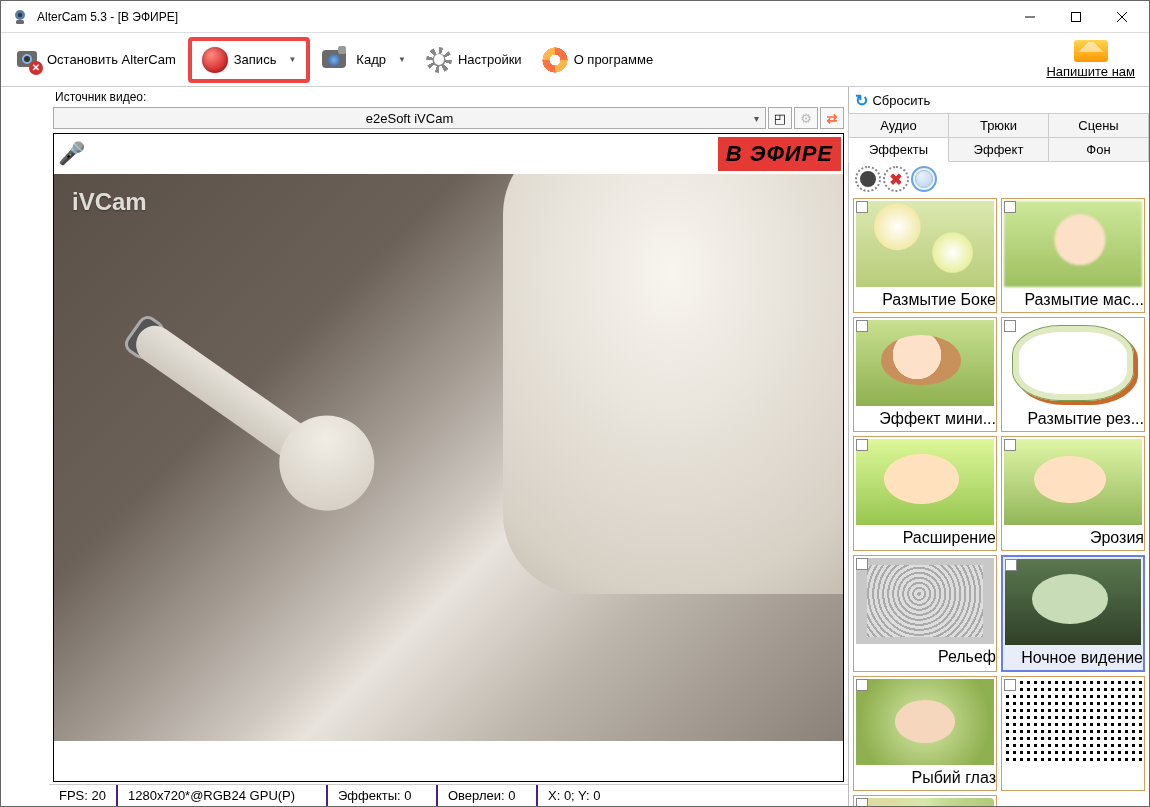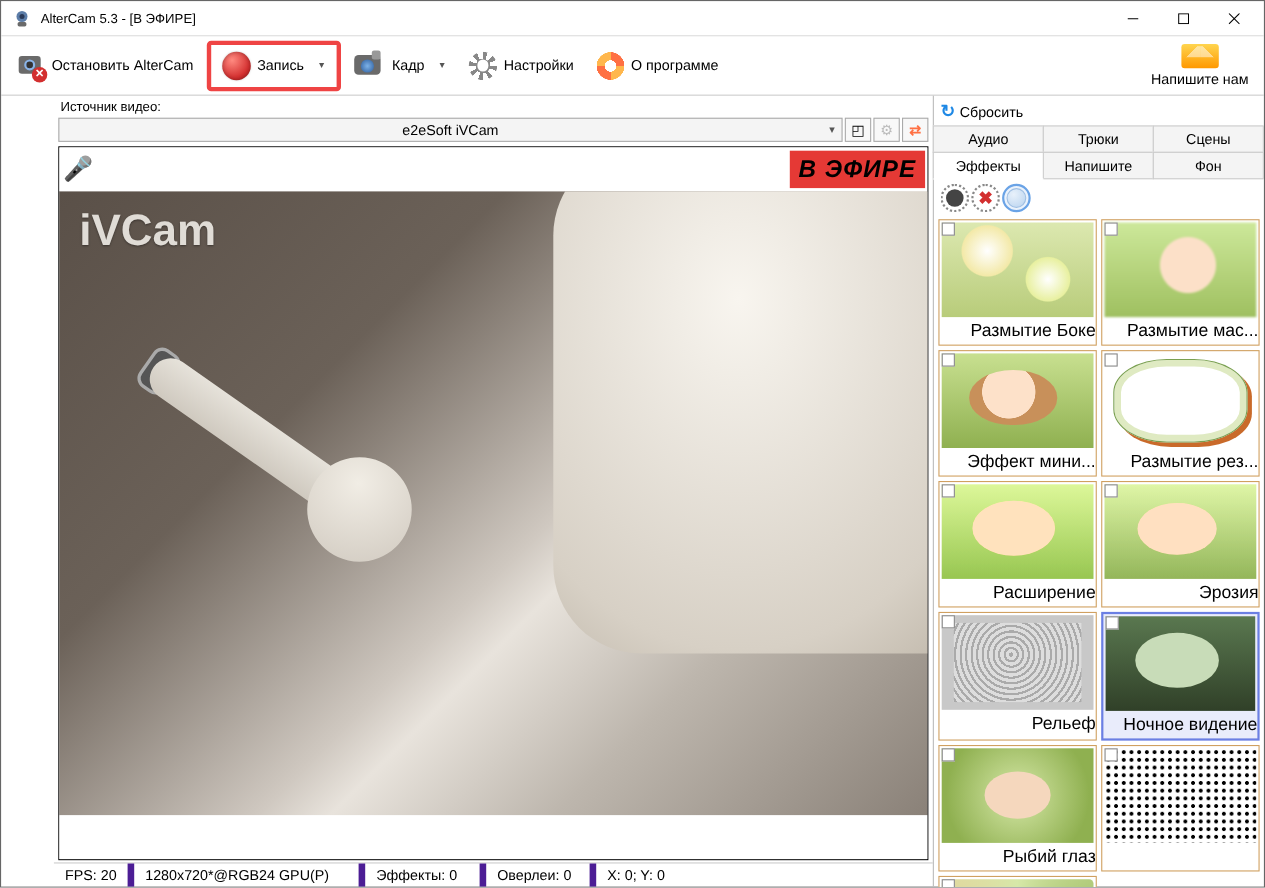--- a/index.html
+++ b/index.html
@@ -13,21 +13,21 @@
 .titlebar .title { flex: 1; font-size: 12px; }
 .titlebar .win-btn { width: 46px; height: 30px; display:flex; align-items:center; justify-content:center; }
 .titlebar .win-btn svg { display:block; }
 
 
 .toolbar { height: 54px; display: flex; align-items: center; padding: 0 6px; border-bottom: 1px solid #ccc; gap: 4px; }
 .toolbar .tool { display: flex; align-items: center; gap: 6px; padding: 4px 8px; border-radius: 4px; }
 .toolbar .tool .arrow { margin-left: 6px; font-size: 8px; color: #555; }
 .record-highlight { border: 4px solid #ef4444; border-radius: 14px; padding: 6px 10px !important; }
 .toolbar .spacer { flex: 1; }
-.write-us { text-align: center; font-size: 11px; padding: 0 8px; }
+.write-us { text-align: center; font-size: 11px; padding: 0 8px; text-decoration: underline; }
 .write-us .env-icon { width: 34px; height: 22px; background: linear-gradient(#ffd54f,#ff9800); border-radius:3px; margin: 0 auto 2px; position:relative; }
 .write-us .env-icon:before { content:''; position:absolute; left:2px; right:2px; top:2px; height:10px; background: linear-gradient(135deg, transparent 49%, #fff 50%) left/50% 100% no-repeat, linear-gradient(-135deg, transparent 49%, #fff 50%) right/50% 100% no-repeat; opacity:.5;}
 
 
 .main { flex: 1; display: flex; min-height: 0; }
 .left { flex: 1; display: flex; flex-direction: column; border-right: 1px solid #bbb; min-width:0;padding-left:48px;}
 .right { width: 300px; display: flex; flex-direction: column; }
 
 
 .src-label { font-size: 12px; padding: 3px 6px; }
@@ -37,31 +37,31 @@
 .src-btn { width:24px; height:22px; border:1px solid #aaa; display:flex; align-items:center; justify-content:center; background:#f8f8f8; font-size:12px;}
 .src-btn.disabled { color:#bbb; }
 .swap-icon { color:#ff7043; font-weight:bold; }
 
 
 .video-wrap { flex:1; background:#fff; margin: 0 4px 2px; border:1px solid #000; position:relative; display:flex; flex-direction:column;}
 .vid-top { height: 40px; background:#fff; display:flex; align-items:center; justify-content:space-between; padding:0 2px 0 4px;}
 .mic-icon { font-size:22px; }
 .live-badge { background:#e53935; color:#000000; font-weight:bold; font-style:italic; padding:4px 8px; font-size:22px; letter-spacing:1px;}
 .vid-img { flex:1; background: linear-gradient(135deg,#5a5048 0%, #6b6158 30%, #cfc8c0 55%, #e8e3dc 60%, #bdb6ad 75%, #8a8178 100%); position:relative; overflow:hidden;}
-.vid-img .watermark { position:absolute; left:18px; top:14px; color:#e0dcd6; font-size:40px; font-weight:bold; font-family: Arial, sans-serif; text-shadow: 0 1px 2px rgba(0,0,0,.4);}
+.vid-img .watermark { position:absolute; left:18px; top:14px; color:#e0dcd6; font-size:24px; font-weight:bold; font-family: Arial, sans-serif; text-shadow: 0 1px 2px rgba(0,0,0,.4);}
 .vid-img .earbud { position:absolute; left:60px; top:150px; width:340px; height:200px; transform: rotate(35deg);}
 .vid-img .earbud .stem { position:absolute; left:0; top:90px; width:220px; height:38px; background: linear-gradient(#e6e2da,#cfc9bf); border-radius: 20px; }
 .vid-img .earbud .head { position:absolute; left:180px; top:60px; width:95px; height:95px; background: radial-gradient(circle at 35% 30%, #f1ede5, #cfc8be); border-radius:50%; }
 .vid-img .earbud .tip { position:absolute; left:-8px; top:88px; width:28px; height:42px; background:#555; border-radius:10px; border:3px solid #aaa;}
 .vid-img .case { position:absolute; right:-80px; top:-40px; width:420px; height:460px; background: radial-gradient(ellipse at 40% 30%, #f8f5ef, #d7d0c5 70%, #b6ad9f); border-radius: 80px; }
 .vid-bottom { height:40px; background:#fff;}
 
 
 .status { height:22px; border-top:1px solid #ccc; display:flex; align-items:center; font-size:12px; }
-.status > div { padding: 0 10px; border-right:6px solid #4c1d95; height:100%; display:flex; align-items:center;}
+.status > div { padding: 0 10px; border-right:2px solid #4c1d95; height:100%; display:flex; align-items:center;}
 .status > div:last-child { border-right:none; }
 
 
 .reset-row { padding: 4px 6px; font-size:13px; display:flex; align-items:center; gap:4px; }
 .reset-row .ref-icon { color:#1e88e5; font-size:16px; font-weight:bold;}
 .tabs { display:flex; flex-wrap:wrap; }
 .tabs .tab { flex: 1 0 33%; text-align:center; padding: 4px 2px; border:1px solid #ccc; background:#f4f4f4; font-size:13px; margin:-1px 0 0 -1px;}
 .tabs .tab.active { background:#fff; border-bottom-color:#fff; position:relative; z-index:1;}
 .mode-row { display:flex; gap:2px; padding:4px 6px; align-items:center;}
 .mode-dot { width:26px; height:26px; border:2px dotted #888; border-radius:50%; display:flex; align-items:center; justify-content:center; position:relative;}
@@ -239,21 +239,21 @@
     <div class="right">
       <div class="reset-row">
         <span class="ref-icon">↻</span>
         <span>Сбросить</span>
       </div>
       <div class="tabs">
         <div class="tab">Аудио</div>
         <div class="tab">Трюки</div>
         <div class="tab">Сцены</div>
         <div class="tab active">Эффекты</div>
-        <div class="tab">Напишите</div>
+        <div class="tab">Эффект</div>
         <div class="tab">Фон</div>
       </div>
       <div class="mode-row">
         <div class="mode-dot dark">
             <span class="circ2"></span>
           </div>
         <div class="mode-dot">
             <span class="cx">✖</span>
           </div>
         <div class="mode-dot selected">

